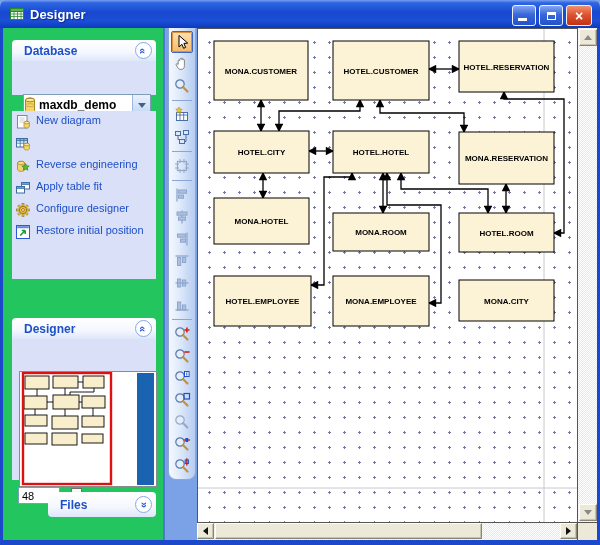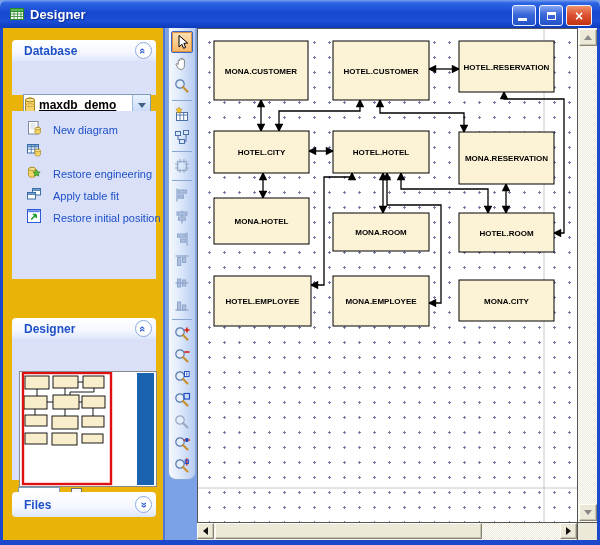--- a/index.html
+++ b/index.html
@@ -23,39 +23,39 @@
   .btn-red{background:linear-gradient(180deg,#f0926a 0%,#dd5334 45%,#c23210 100%);}
   .btn-min{left:512px;width:24px;}
   .btn-max{left:539px;width:24px;}
   .btn-close{left:566px;width:26px;color:#fff;font-weight:bold;font-size:14px;line-height:1;}
   .glyph-min{position:absolute;left:5px;bottom:4px;width:9px;height:3px;background:#fff;}
   .glyph-max{width:9px;height:8px;border:1px solid #fff;border-top:3px solid #fff;box-sizing:border-box;}
   .border-left{position:absolute;left:0;top:28px;width:3px;height:512px;background:#1c48cc;}
   .border-right{position:absolute;left:597px;top:28px;width:3px;height:512px;background:#1c48cc;}
   .border-bottom{position:absolute;left:0;top:540px;width:600px;height:5px;background:#1c48cc;}
   
-  .sidebar{position:absolute;left:3px;top:28px;width:162px;height:512px;background:#eab308;border-right:2px solid #5078d0;box-sizing:border-box;}
+  .sidebar{position:absolute;left:3px;top:28px;width:162px;height:512px;background:#22c55e;border-right:2px solid #5078d0;box-sizing:border-box;}
   .panel{position:absolute;left:9px;width:144px;}
   .panel-header{height:21px;background:linear-gradient(180deg,#ffffff 0%,#f4f7fe 60%,#dde6fa 100%);
     border-radius:4px 4px 0 0;display:flex;align-items:center;justify-content:space-between;
     padding:0 4px 0 12px;box-sizing:border-box;color:#1e50c8;font-weight:bold;font-size:12px;}
   .panel-body{background:#d9e0f7;}
   .chev{width:15px;height:15px;border-radius:50%;background:#fff;border:1px solid #89a8e0;color:#2a5ad8;
     display:flex;align-items:center;justify-content:center;font-size:11px;font-weight:bold;}
   .chev span{display:block;transform:rotate(90deg);}
   .chev.down span{transform:rotate(-90deg);}
   
   .combo{position:absolute;left:20px;top:66px;width:128px;height:22px;background:#fff;
-    border:1px solid #7f9db9;display:flex;align-items:center;box-sizing:border-box;text-decoration:underline;}
+    border:1px solid #7f9db9;display:flex;align-items:center;box-sizing:border-box;}
   .combo-value{flex:1;font-size:12px;font-weight:bold;color:#000;padding-left:3px;white-space:nowrap;}
   .combo-btn{width:17px;height:100%;background:linear-gradient(180deg,#e9f1fd 0%,#c3d6f5 100%);
     border-left:1px solid #9ab8e0;display:flex;align-items:center;justify-content:center;}
   .combo-arrow{width:0;height:0;border-left:4px solid transparent;border-right:4px solid transparent;border-top:5px solid #44618a;}
   
-  .gitem{height:22px;display:flex;align-items:flex-end;gap:11px;padding-left:14px;color:#1e50c8;font-size:11px;cursor:pointer;white-space:nowrap;}
+  .gitem{height:22px;display:flex;align-items:flex-start;gap:5px;padding-left:3px;color:#1e50c8;font-size:11px;cursor:pointer;white-space:nowrap;}
   .gitem .gicon{width:16px;height:16px;flex:0 0 16px;}
   
   .minimap{position:absolute;left:16px;top:343px;width:136px;height:114px;background:#fff;border:1px solid #8a8a8a;}
   .nav-input{position:absolute;left:15px;top:459px;width:42px;height:17px;border:1px solid #7f9db9;
     font-size:11px;font-family:"Liberation Sans",sans-serif;padding:1px 3px;box-sizing:border-box;}
   .slider-track{position:absolute;left:66px;top:464px;width:78px;height:7px;background:#fff;border:1px solid #888;box-sizing:border-box;}
   .slider-thumb{position:absolute;left:68px;top:460px;width:9px;height:14px;background:linear-gradient(180deg,#fdfdfb,#d8d4c4);
     border:1px solid #707070;clip-path:polygon(0 0,100% 0,100% 62%,50% 100%,0 62%);}
   .ticks{position:absolute;left:68px;top:477px;width:78px;height:4px;
     background:repeating-linear-gradient(90deg,#555 0 1px,transparent 1px 7px);}
@@ -157,30 +157,43 @@
             <path d="M9 8.6 c0-.8 1.2-1.4 2.7-1.4 s2.7 .6 2.7 1.4 v4 c0 .8-1.2 1.4-2.7 1.4 s-2.7-.6-2.7-1.4z" fill="#f5d469" stroke="#a8861f" stroke-width="0.7"></path>
             <ellipse cx="11.7" cy="8.6" rx="2.7" ry="1.2" fill="#fbe89a" stroke="#a8861f" stroke-width="0.7"></ellipse>
           </svg>
         </div>
         <div class="gitem">
           <svg class="gicon" viewBox="0 0 16 16">
             <path d="M2.5 5 c0-1 1.6-1.8 3.6-1.8 s3.6 .8 3.6 1.8 v6.5 c0 1-1.6 1.8-3.6 1.8 s-3.6-.8-3.6-1.8z" fill="#f5d469" stroke="#a8861f" stroke-width="0.8"></path>
             <ellipse cx="6.1" cy="5" rx="3.6" ry="1.5" fill="#fbe89a" stroke="#a8861f" stroke-width="0.8"></ellipse>
             <path d="M10.5 5.5 l1.2 2.2 2.5 .4 -1.8 1.7 .4 2.4 -2.3-1.2 -2.2 1.2 .4-2.4 -1.8-1.7 2.4-.4z" fill="#58b838" stroke="#2a7a18" stroke-width="0.6"></path>
           </svg>
-          <span>Restore engineering</span>
+          <span>Reverse engineering</span>
         </div>
         <div class="gitem">
           <svg class="gicon" viewBox="0 0 16 16">
             <rect x="6.5" y="2.5" width="8" height="6.5" fill="#fff" stroke="#3a6ea5"></rect>
             <rect x="6.5" y="2.5" width="8" height="1.8" fill="#86aede" stroke="#3a6ea5"></rect>
             <rect x="1.5" y="6.5" width="8" height="6.5" fill="#fff" stroke="#3a6ea5"></rect>
             <rect x="1.5" y="6.5" width="8" height="1.8" fill="#86aede" stroke="#3a6ea5"></rect>
           </svg>
           <span>Apply table fit</span>
+        </div>
+        <div class="gitem">
+          <svg class="gicon" viewBox="0 0 16 16">
+            <g stroke="#9a7a14" stroke-width="0.7" fill="#f2c23e">
+              <rect x="7" y="1.5" width="2" height="13"></rect>
+              <rect x="7" y="1.5" width="2" height="13" transform="rotate(45 8 8)"></rect>
+              <rect x="7" y="1.5" width="2" height="13" transform="rotate(90 8 8)"></rect>
+              <rect x="7" y="1.5" width="2" height="13" transform="rotate(135 8 8)"></rect>
+            </g>
+            <circle cx="8" cy="8" r="3.6" fill="#f2c23e" stroke="#9a7a14"></circle>
+            <circle cx="8" cy="8" r="1.4" fill="#fff" stroke="#9a7a14"></circle>
+          </svg>
+          <span>Configure designer</span>
         </div>
         <div class="gitem">
           <svg class="gicon" viewBox="0 0 16 16">
             <rect x="1.5" y="1.5" width="13" height="13" fill="#fff" stroke="#2a5ad8"></rect>
             <rect x="2.2" y="2.2" width="11.6" height="2" fill="#5a82e8"></rect>
             <path d="M5.2 11.5 L10.2 6.5 M10.2 6.5 h-3.4 M10.2 6.5 v3.4" stroke="#1a9a2a" stroke-width="1.5" fill="none"></path>
           </svg>
           <span>Restore initial position</span>
         </div>
       </div>
@@ -219,21 +232,21 @@
         <rect x="32" y="61" width="25" height="12" fill="#f9eecb" stroke="#000" stroke-width="0.9"></rect>
         <rect x="62" y="62" width="21" height="9" fill="#f9eecb" stroke="#000" stroke-width="0.9"></rect>
         <rect x="3" y="1" width="88" height="111" fill="none" stroke="#e01010" stroke-width="2.4"></rect>
       </svg></div>
   <input class="nav-input" value="48" style="">
   <div class="slider-track"></div>
   <div class="slider-thumb"></div>
   <div class="ticks"></div>
 
   <div class="panel" style="top:464px;">
-    <div class="panel-header" style="border-radius:4px;height:25px;">
+    <div class="panel-header" style="border-radius:4px;height:25px;margin-left:36px;">
       <span>Files</span>
       <span class="chev down">
           <span>«</span>
         </span>
     </div>
   </div>
 </div>
 
 <div class="toolbar" id="toolbar">
     <div class="tbtn active">

